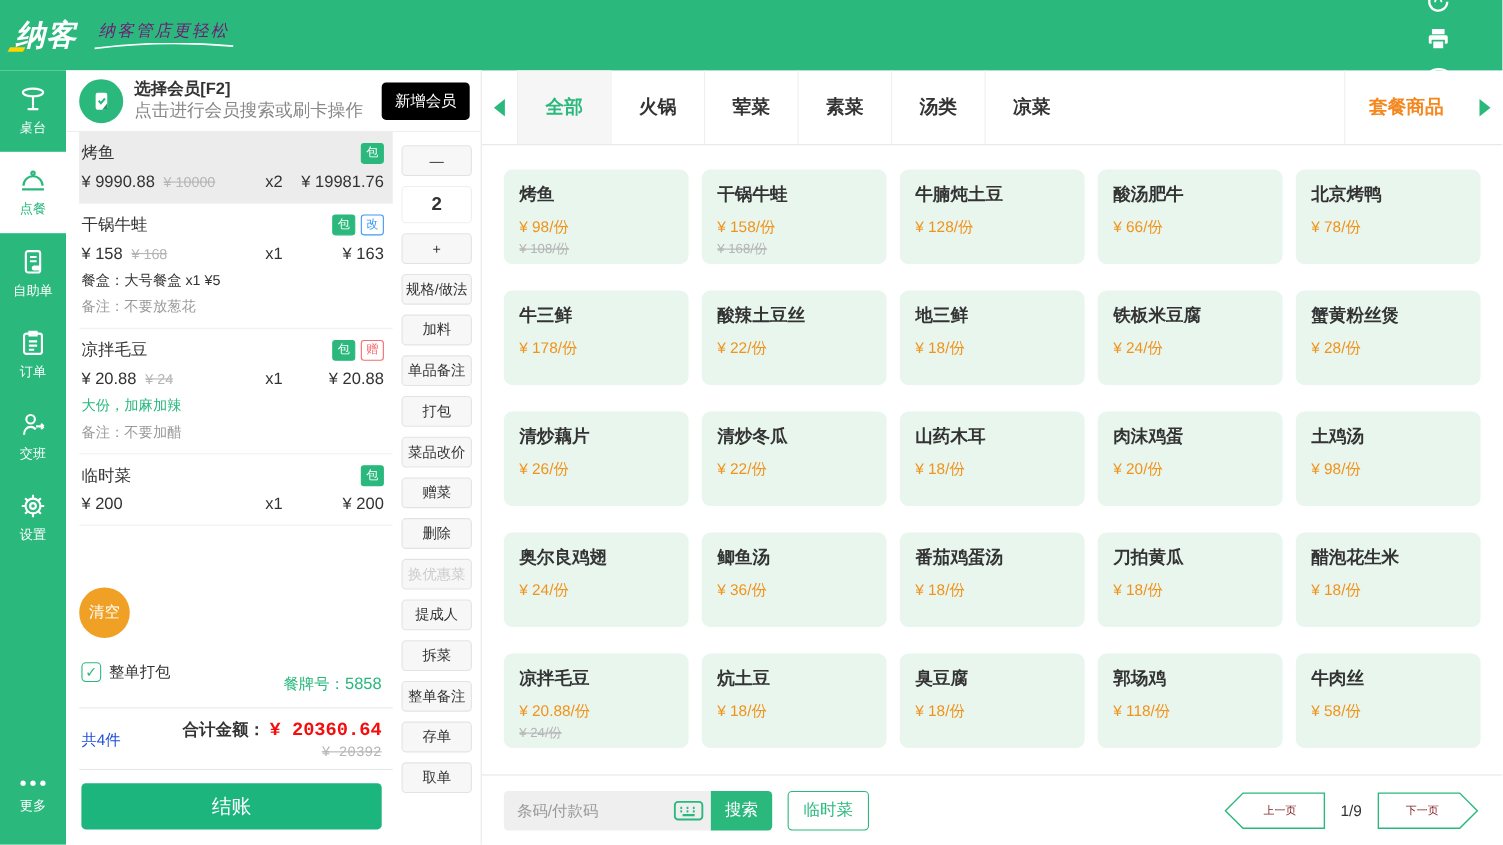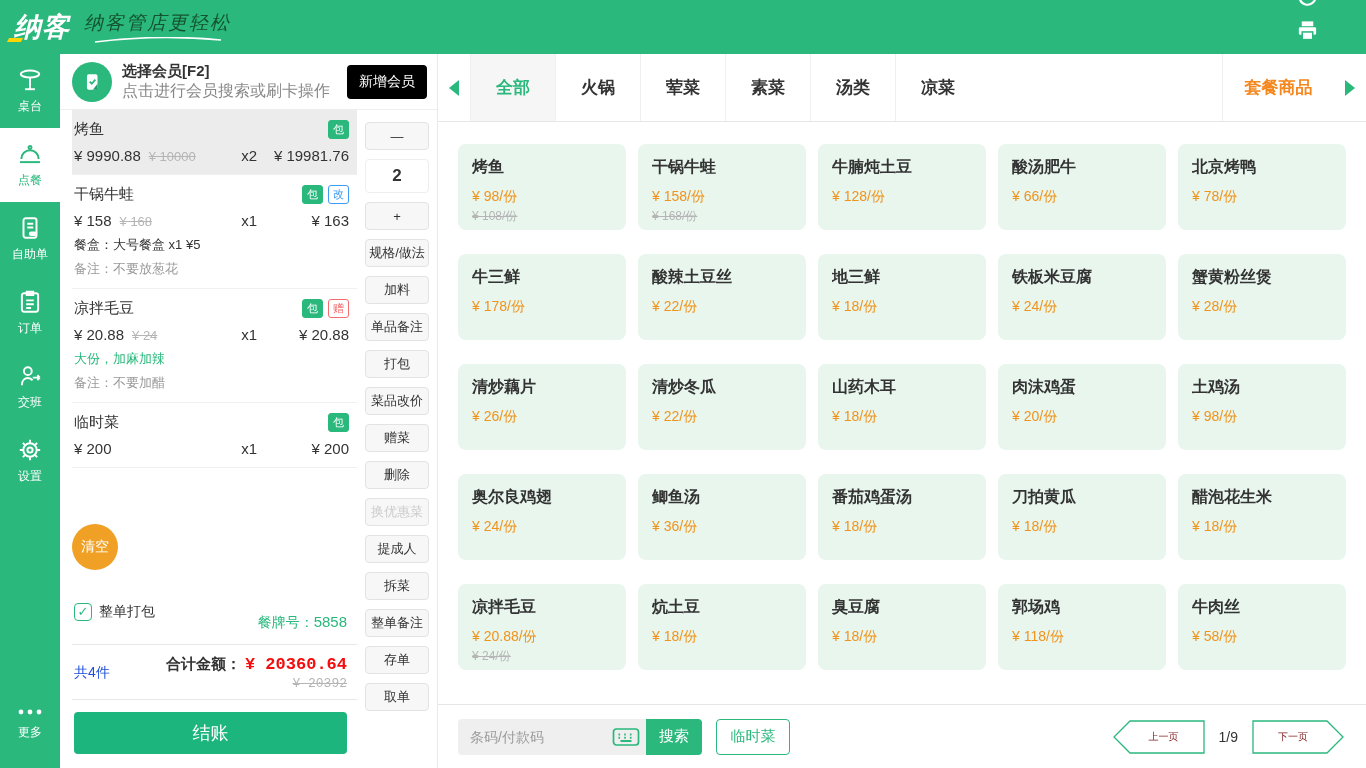--- a/index.html
+++ b/index.html
@@ -2,26 +2,26 @@
 <html><head>
 <meta charset="utf-8">
 <title>POS</title>
 <style>
   * { margin:0; padding:0; box-sizing:border-box; }
   html,body { width:1366px; height:768px; overflow:hidden; }
   body { font-family:"Liberation Sans","DejaVu Sans",sans-serif; background:#fff; color:#333; }
   .app { width:1366px; height:768px; display:flex; flex-direction:column; }
 
   
-  .topbar { height:54px; background:#2ab87d; display:flex; align-items:center; padding:0 18px 0 14px; flex:none; }
+  .topbar { height:64px; background:#2ab87d; display:flex; align-items:center; padding:0 18px 0 14px; flex:none; }
   .brand { display:flex; align-items:center; gap:14px; }
   .logo { color:#fff; font-size:27px; font-weight:bold; font-style:italic; letter-spacing:1px; position:relative; }
   .logo::after { content:""; position:absolute; left:-6px; bottom:3px; width:14px; height:4px; background:#ffd400; transform:skewX(-30deg); }
   .slogan-wrap { display:flex; flex-direction:column; align-items:center; }
-  .slogan { color:#14532d; font-size:19px; font-style:italic; letter-spacing:2px; }
+  .slogan { color:#701a75; font-size:15px; font-style:italic; letter-spacing:2px; }
   .slogan-wrap svg { margin-top:1px; }
   .topbar-right { margin-left:auto; display:flex; align-items:center; gap:10px;flex-direction:column; }
   .avatar { width:28px; height:28px; border-radius:50%; background:#fff; display:flex; align-items:flex-end; justify-content:center; overflow:hidden; }
   .user { display:flex; align-items:center; gap:8px; cursor:pointer; }
   .username { color:#fff; font-size:15px; }
   .tb-divider { width:1px; height:22px; background:rgba(255,255,255,.55); }
   .tb-icon { width:24px; height:24px; display:flex; align-items:center; justify-content:center; color:#fff; cursor:pointer; }
   .tb-close { color:#fff; font-size:22px; font-weight:bold; cursor:pointer; line-height:1; }
 
   

